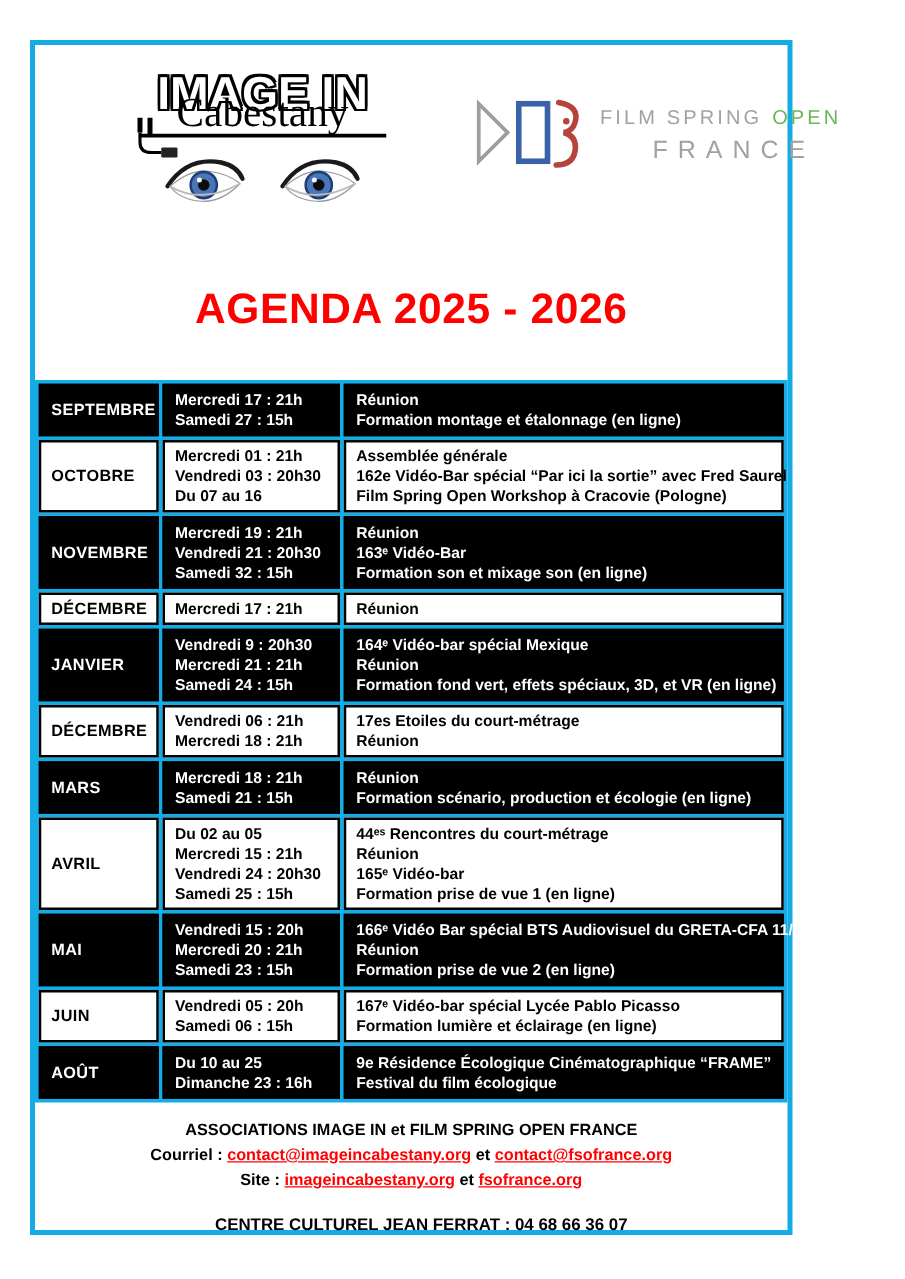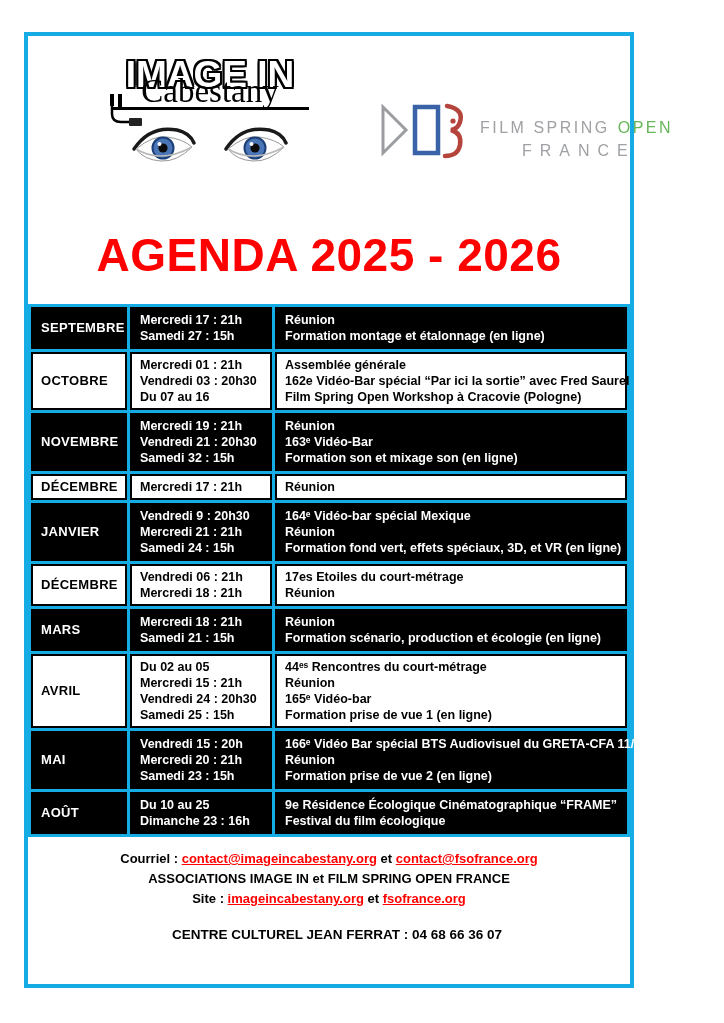--- a/index.html
+++ b/index.html
@@ -22,29 +22,29 @@
     white-space:nowrap;
   }
   .imagein-subtitle {
     font-family:"Liberation Serif", serif; font-size:33px; color:#000000;
     margin-top:-17px; position:relative; z-index:2; line-height:32px;
   }
   .imagein-underline { height:3px; background:#000; width:88%; margin:0 auto; }
   .cable { position:absolute; left:4px; top:36px; z-index:3; }
   .eyes { display:flex; justify-content:center; gap:26px; margin-top:12px; }
 
-  .logo-right { position:absolute; left:350px; top:64px; display:flex; gap:8px; align-items:flex-end; }
+  .logo-right { position:absolute; left:350px; top:40px; display:flex; gap:8px; align-items:center; }
   .fso-text { margin-top:6px; color:var(--logo-grey,#9FA1A4); }
   .fso-line1 { font-size:16px; letter-spacing:2.5px; white-space:nowrap; }
   .fso-open { color:var(--logo-green,#67B758); margin-left:8px; }
-  .fso-line2 { font-size:16px; letter-spacing:8px; margin-top:5px; margin-left:42px; white-space:nowrap; }
+  .fso-line2 { font-size:20px; letter-spacing:8px; margin-top:5px; margin-left:42px; white-space:nowrap; }
 
   .agenda-title {
     position:absolute; left:0; top:192px; width:100%; text-align:center;
-    color:var(--title-red,#FF0000); font-size:46px; font-weight:bold; letter-spacing:0.5px;
+    color:var(--title-red,#FF0000); font-size:34px; font-weight:bold; letter-spacing:0.5px;
   }
   
   table.agenda {
     width:100%; border-collapse:separate; border-spacing:3px;
     background:var(--frame,#15ABE5); table-layout:fixed;
   }
   td { border:2px solid #000; padding:3px 8px; vertical-align:middle; font-weight:bold; }
   .dark td  { background:#000; color:#fff; }
   .light td { background:#fff; color:#000;margin-top:12px; }
   .month-cell { font-size:13px; letter-spacing:0.3px; }
@@ -238,44 +238,57 @@
             <div class="line">Vendredi 15 : 20h</div>
             <div class="line">Mercredi 20 : 21h</div>
             <div class="line">Samedi 23 : 15h</div>
           </td>
           <td class="events-cell">
             <div class="line">166ᵉ Vidéo Bar spécial BTS Audiovisuel du GRETA-CFA 11/88</div>
             <div class="line">Réunion</div>
             <div class="line">Formation prise de vue 2 (en ligne)</div>
           </td>
         </tr>
+        <tr class="light">
+          <td class="month-cell">
+            <div class="line">JUIN</div>
+          </td>
+          <td class="dates-cell">
+            <div class="line">Vendredi 05 : 20h</div>
+            <div class="line">Samedi 06 : 15h</div>
+          </td>
+          <td class="events-cell">
+            <div class="line">167ᵉ Vidéo-bar spécial Lycée Pablo Picasso</div>
+            <div class="line">Formation lumière et éclairage (en ligne)</div>
+          </td>
+        </tr>
         <tr class="dark">
           <td class="month-cell">
             <div class="line">AOÛT</div>
           </td>
           <td class="dates-cell">
             <div class="line">Du 10 au 25</div>
             <div class="line">Dimanche 23 : 16h</div>
           </td>
           <td class="events-cell">
             <div class="line">9e Résidence Écologique Cinématographique “FRAME”</div>
             <div class="line">Festival du film écologique</div>
           </td>
         </tr>
       </tbody>
   </table>
 
   <div class="footer">
+    <div>ASSOCIATIONS IMAGE IN et FILM SPRING OPEN FRANCE</div>
     <div>
       <span>Courriel :</span>
       <a>contact@imageincabestany.org</a>
       <span>et</span>
       <a>contact@fsofrance.org</a>
     </div>
-    <div>ASSOCIATIONS IMAGE IN et FILM SPRING OPEN FRANCE</div>
     <div>
       <span>Site :</span>
       <a>imageincabestany.org</a>
       <span>et</span>
       <a>fsofrance.org</a>
     </div>
     <div class="venue">CENTRE CULTUREL JEAN FERRAT : 04 68 66 36 07</div>
   </div>
 
 </div>

